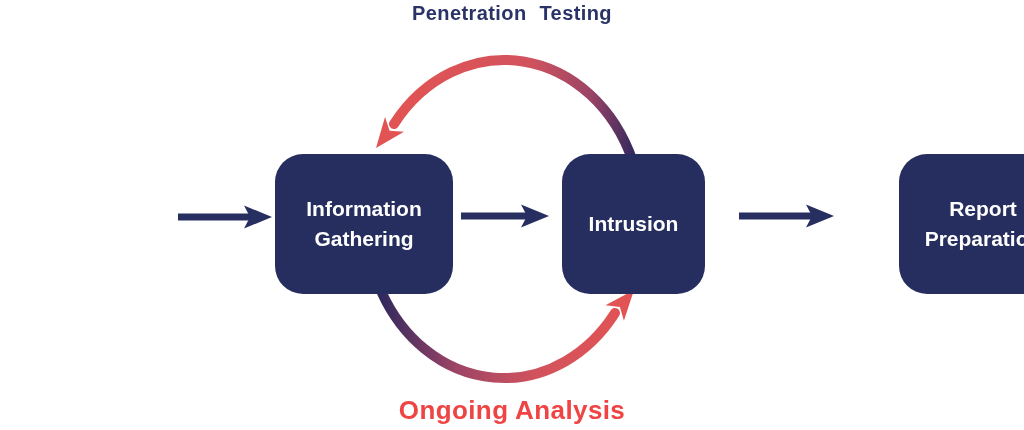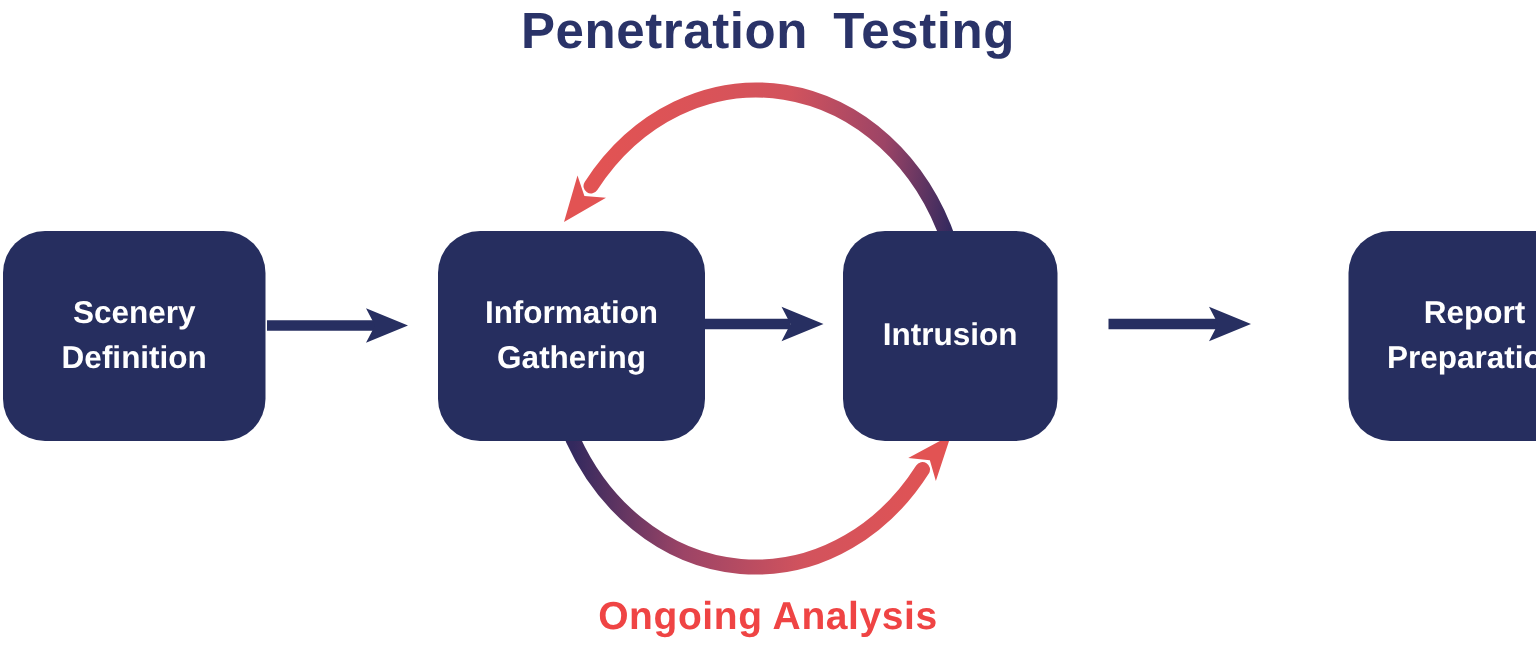--- a/index.html
+++ b/index.html
@@ -21,21 +21,21 @@
     top: 0;
     z-index: 1;
   }
   .title {
     position: absolute;
     top: 2px;
     left: 0;
     width: 100%;
     text-align: center;
     color: #2a3368;
-    font-size: 34px;
+    font-size: 20px;
     font-weight: bold;
     letter-spacing: 0.4px;
     word-spacing: 7px;
     z-index: 3;
   }
   .cycle-label {
     position: absolute;
     top: 395px;
     left: 0;
     width: 100%;
@@ -58,21 +58,21 @@
     justify-content: center;
     text-align: center;
     color: #ffffff;
     font-size: 21px;
     font-weight: bold;
     line-height: 30px;
     padding: 0 18px;
     box-sizing: border-box;
   }
   .box-1 { left: 2px;   width: 175px; }
-  .box-2 { left: 292px; width: 178px; }
+  .box-2 { left: 275px; width: 178px; }
   .box-3 { left: 562px; width: 143px; }
   .box-4 { left: 899px; width: 168px; }
 </style>
 </head>
 <body>
 
 <div class="stage">
 
   <div class="title">Penetration Testing</div>
 
@@ -105,23 +105,20 @@
     <g>
       <line x1="461" y1="216" x2="527" y2="216" stroke-width="7" stroke="#272f61"></line>
       <polygon points="549,216 521,204.5 527,216 521,227.5" fill="#272f61"></polygon>
     </g>
     <g>
       <line x1="739" y1="216" x2="812" y2="216" stroke-width="7" stroke="#272f61"></line>
       <polygon points="834,216 806,204.5 812,216 806,227.5" fill="#272f61"></polygon>
     </g>
   </svg>
 
-  <div class="box box-1">
-    <span>Scenery Definition</span>
-  </div>
 
   <div class="box box-2">
     <span>Information Gathering</span>
   </div>
 
   <div class="box box-3">
     <span>Intrusion</span>
   </div>
 
   <div class="box box-4">

